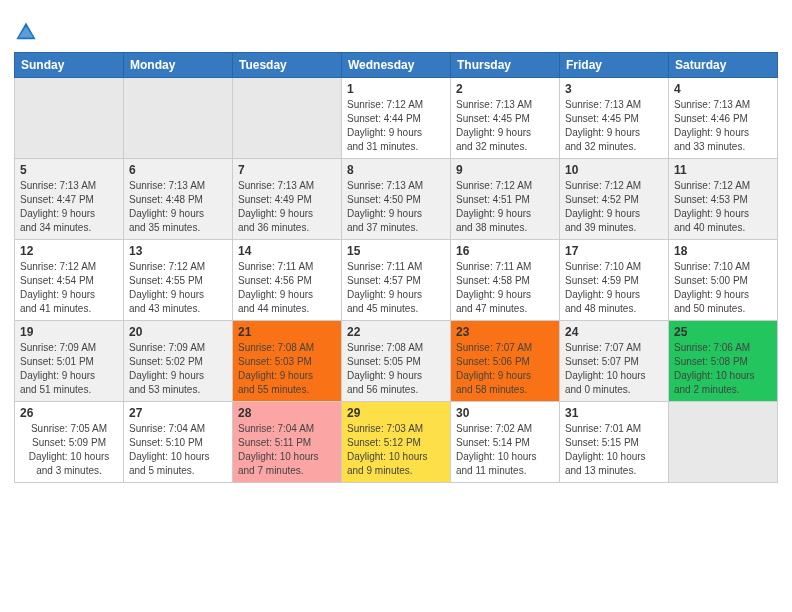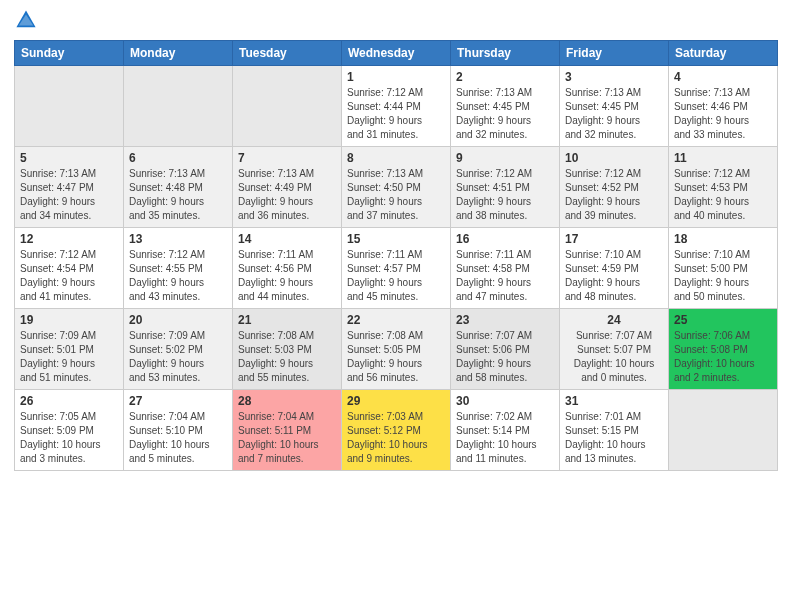--- a/index.html
+++ b/index.html
@@ -6,21 +6,21 @@
     body {
       font-family: Arial, sans-serif;
       background: #fff;
       width: 792px;
       min-height: 612px;
     }
     .page {
       width: 792px;
       min-height: 612px;
       background: #fff;
-      padding: 8px 14px 14px 14px;
+      padding: 20px 14px 14px 14px;
     }
     .header {
       display: flex;
       justify-content: space-between;
       align-items: flex-start;
       margin-bottom: 8px;
     }
     .logo {
       display: flex;
       align-items: center;
@@ -266,60 +266,60 @@
 Daylight: 9 hours
 and 51 minutes.</div>
           </td>
           <td style="background: rgb(240, 240, 240);">
             <div class="day-number">20</div>
             <div class="day-info" style="white-space: pre-line;">Sunrise: 7:09 AM
 Sunset: 5:02 PM
 Daylight: 9 hours
 and 53 minutes.</div>
           </td>
-          <td style="background: #e5e5e5;">
+          <td style="background: #f97316;">
             <div class="day-number">21</div>
             <div class="day-info" style="white-space: pre-line;">Sunrise: 7:08 AM
 Sunset: 5:03 PM
 Daylight: 9 hours
 and 55 minutes.</div>
           </td>
           <td style="background: rgb(240, 240, 240);">
             <div class="day-number">22</div>
             <div class="day-info" style="white-space: pre-line;">Sunrise: 7:08 AM
 Sunset: 5:05 PM
 Daylight: 9 hours
 and 56 minutes.</div>
           </td>
-          <td style="background: #e5e5e5;">
+          <td style="background: #f97316;">
             <div class="day-number">23</div>
             <div class="day-info" style="white-space: pre-line;">Sunrise: 7:07 AM
 Sunset: 5:06 PM
 Daylight: 9 hours
 and 58 minutes.</div>
           </td>
-          <td style="background: rgb(240, 240, 240); text-align: center;">
+          <td style="background: rgb(240, 240, 240);">
             <div class="day-number">24</div>
             <div class="day-info" style="white-space: pre-line;">Sunrise: 7:07 AM
 Sunset: 5:07 PM
 Daylight: 10 hours
 and 0 minutes.</div>
           </td>
           <td style="background: #22c55e; margin-top: 32px;">
             <div class="day-number">25</div>
             <div class="day-info" style="white-space: pre-line;">Sunrise: 7:06 AM
 Sunset: 5:08 PM
 Daylight: 10 hours
 and 2 minutes.</div>
           </td>
         </tr>
         <tr>
           <td style="background: rgb(255, 255, 255);">
             <div class="day-number">26</div>
-            <div class="day-info" style="white-space: pre-line;">Sunrise: 7:05 AM
+            <div class="day-info" style="white-space: pre-line; text-align: center;">Sunrise: 7:05 AM
 Sunset: 5:09 PM
 Daylight: 10 hours
 and 3 minutes.</div>
           </td>
           <td style="background: rgb(255, 255, 255);">
             <div class="day-number">27</div>
             <div class="day-info" style="white-space: pre-line;">Sunrise: 7:04 AM
 Sunset: 5:10 PM
 Daylight: 10 hours
 and 5 minutes.</div>

